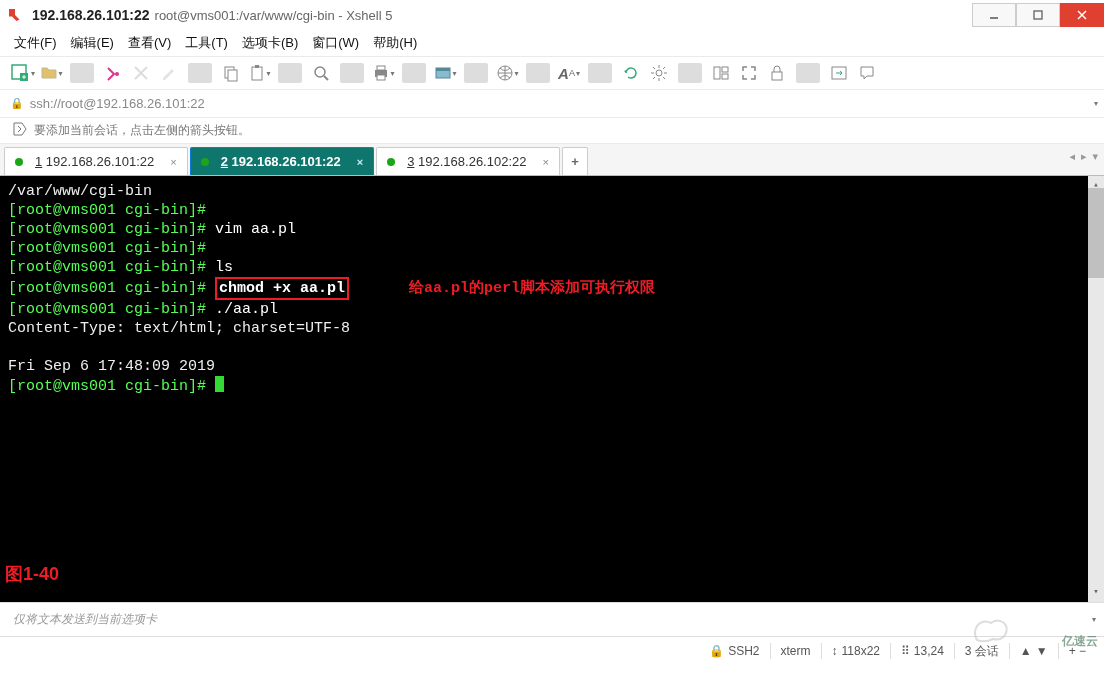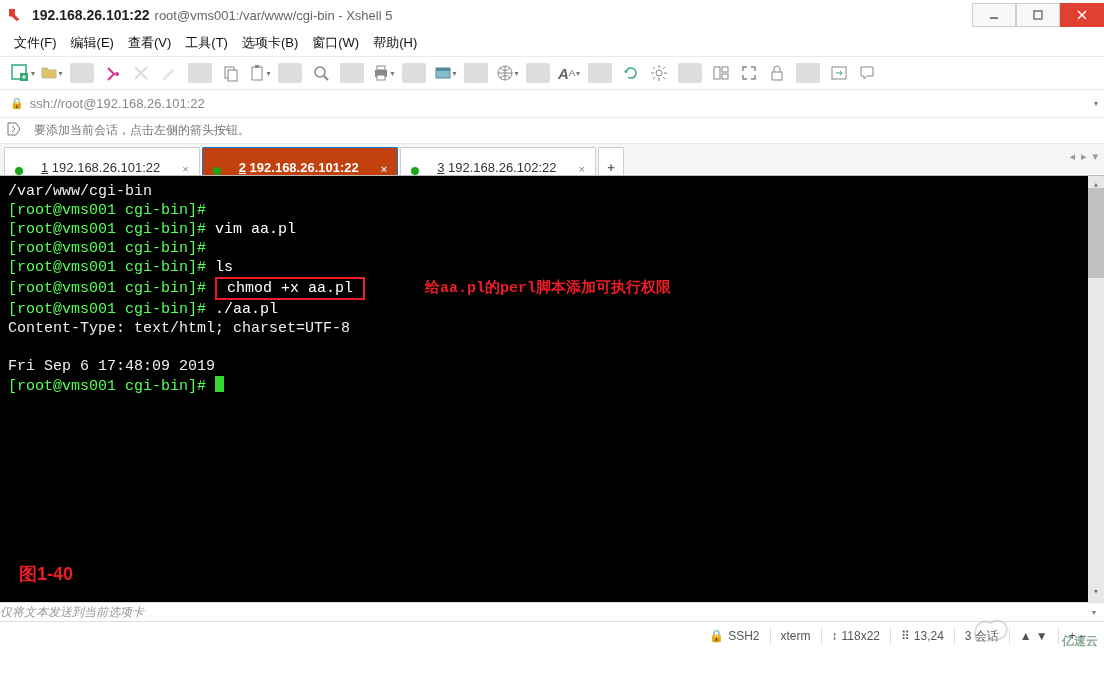--- a/index.html
+++ b/index.html
@@ -12,40 +12,40 @@
   .winbtn { width: 44px; height: 24px; display: flex; align-items: center; justify-content: center; border: 1px solid #ccc; background: #f8f8f8; }
   .winbtn.close { background: #e04030; color: #fff; border-color: #e04030; }
   .menubar { height: 26px; display: flex; align-items: center; padding-left: 14px; gap: 14px; font-size: 13px; color: #111; }
   .menubar span { cursor: default; }
   .toolbar { height: 34px; display: flex; align-items: center; padding-left: 10px; gap: 4px; border-top: 1px solid #eaeaea; border-bottom: 1px solid #eaeaea; }
   .tbtn { height: 24px; min-width: 24px; display: flex; align-items: center; justify-content: center; border-radius: 2px; color: #555; position: relative; }
   .tbtn.sep { width: 1px; background: #ddd; height: 20px; margin: 0 3px; }
   .tbtn svg { display: block; }
   .drop { font-size: 8px; color: #777; margin-left: 1px; }
   .addrbar { height: 28px; display: flex; align-items: center; padding-left: 10px; border-bottom: 1px solid #eaeaea; color: #888; font-size: 13px; gap: 6px; }
-  .hintbar { height: 26px; display: flex; align-items: center; padding-left: 6px; border-bottom: 1px solid #eaeaea; color: #777; font-size: 12px; gap: 12px; }
+  .hintbar { height: 26px; display: flex; align-items: center; padding-left: 12px; border-bottom: 1px solid #eaeaea; color: #777; font-size: 12px; gap: 6px; }
   .tabstrip { height: 32px; display: flex; align-items: flex-end; background: #f5f5f5; border-bottom: 1px solid #bbb; padding-left: 4px; position: relative; }
-  .tab { height: 28px; display: flex; align-items: flex-end; padding: 0 10px; background: #fff; border: 1px solid #ccc; border-bottom: none; margin-right: 2px; font-size: 13px; color: #333; gap: 18px; border-top-left-radius: 2px; border-top-right-radius: 2px; }
-  .tab.active { background: #c2410c; color: #fff; border-color: #0d7bd6; font-weight: bold; }
+  .tab { height: 28px; display: flex; align-items: center; padding: 0 10px; background: #fff; border: 1px solid #ccc; border-bottom: none; margin-right: 2px; font-size: 13px; color: #333; gap: 12px; border-top-left-radius: 2px; border-top-right-radius: 2px; }
+  .tab.active { background: #0f766e; color: #fff; border-color: #0d7bd6; font-weight: bold; }
   .tab .dot { width: 8px; height: 8px; border-radius: 50%; display: inline-block; }
   .tab .dot.green { background: #1aa51a; }
   .tab .x { font-size: 11px; color: #888; margin-left: 4px; }
   .tab.active .x { color: #cfe6f8; }
   .tab.add { width: 26px; justify-content: center; color: #666; font-weight: bold; }
   .tabnav { position: absolute; right: 6px; top: 6px; display: flex; gap: 6px; color: #999; font-size: 11px; }
   .terminal { background: #000; color: #eee; font-family: "Courier New", monospace; font-size: 15px; line-height: 19px; padding: 6px 8px 8px 8px; height: 426px; position: relative; }
   .terminal .scrollbar { position: absolute; right: 0; top: 0; width: 16px; height: 100%; background: #e8e8e8; }
   .terminal .thumb { position: absolute; right: 0; top: 12px; width: 16px; height: 90px; background: #c0c0c0; }
   .prompt { color: #55ff55; }
   .cmd { color: #ffffff; }
-  .boxcmd { border: 2px solid #ee1c25; padding: 0 10px; display: inline-block; color: #fff; }
+  .boxcmd { border: 2px solid #ee1c25; padding: 0 2px; display: inline-block; color: #fff; font-weight: bold; }
   .redtext { color: #ee1c25; font-weight: bold; }
-  .figlabel { color: #ee1c25; font-weight: bold; position: absolute; left: 19px; bottom: 18px; font-size: 18px; font-family: "Microsoft YaHei", sans-serif; }
+  .figlabel { color: #ee1c25; font-weight: bold; position: absolute; left: 5px; bottom: 18px; font-size: 18px; font-family: "Microsoft YaHei", sans-serif; }
   .cursor { background: #36d836; display: inline-block; width: 9px; height: 16px; vertical-align: -2px; }
-  .inputbar { height: 20px; display: flex; align-items: center; padding-left: 0; border-top: 1px solid #ddd; border-bottom: 1px solid #ddd; color: #999; font-size: 12px; font-style: italic; }
+  .inputbar { height: 35px; display: flex; align-items: center; padding-left: 13px; border-top: 1px solid #ddd; border-bottom: 1px solid #ddd; color: #999; font-size: 12px; font-style: italic; }
   .statusbar { height: 28px; display: flex; align-items: center; padding: 0 8px; font-size: 12px; color: #555; }
   .statusbar .item { display: flex; align-items: center; gap: 4px; padding: 0 10px; }
   .statusbar .sep { width: 1px; height: 16px; background: #ddd; }
   .right { margin-left: auto; display: flex; align-items: center; }
   .watermark { position: absolute; right: 6px; bottom: 32px; opacity: 0.5; }
   .underline { text-decoration: underline; }
 </style>
 </head>
 <body>
 

